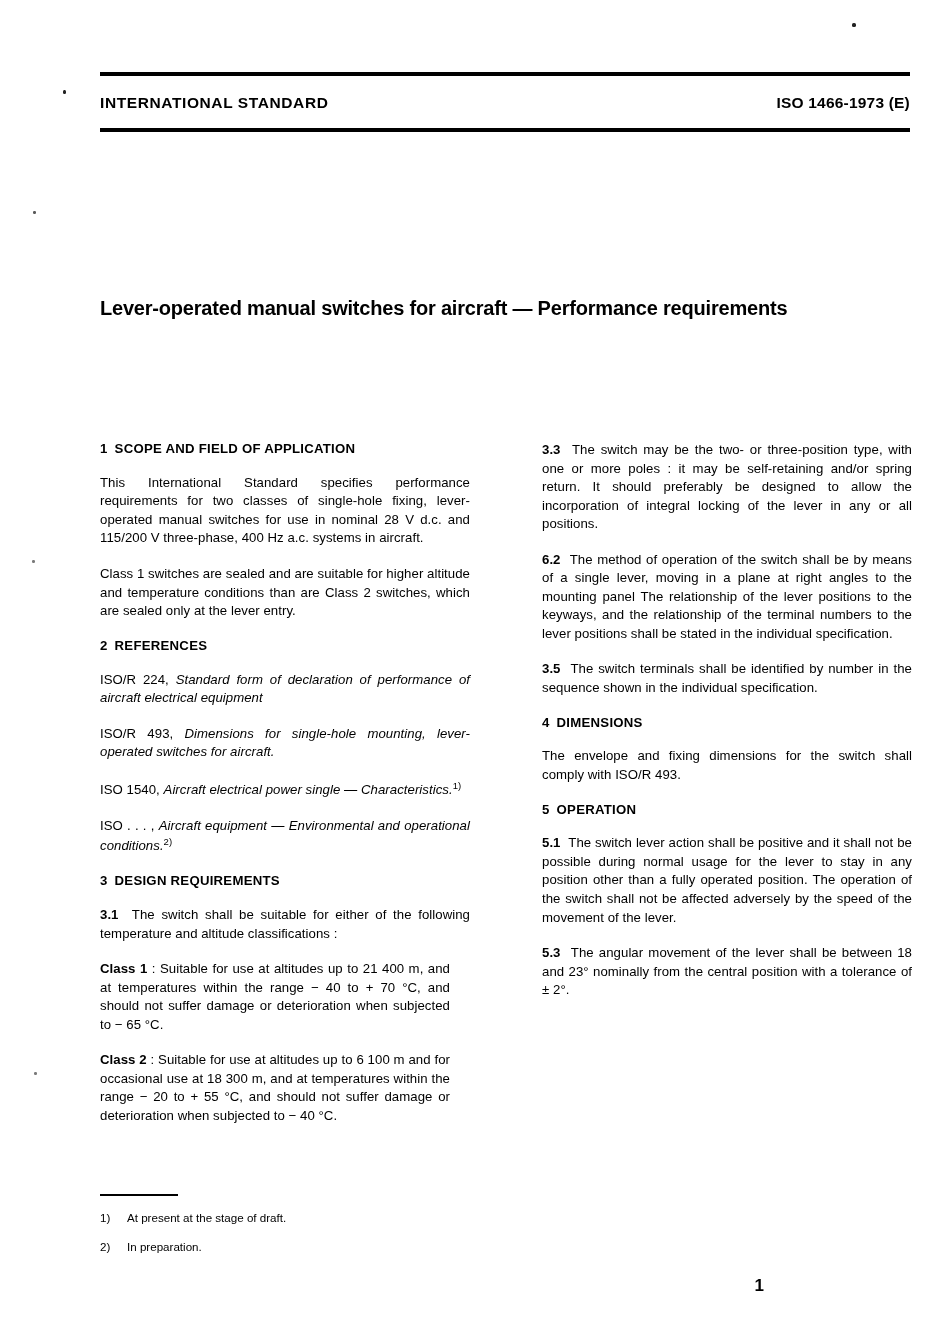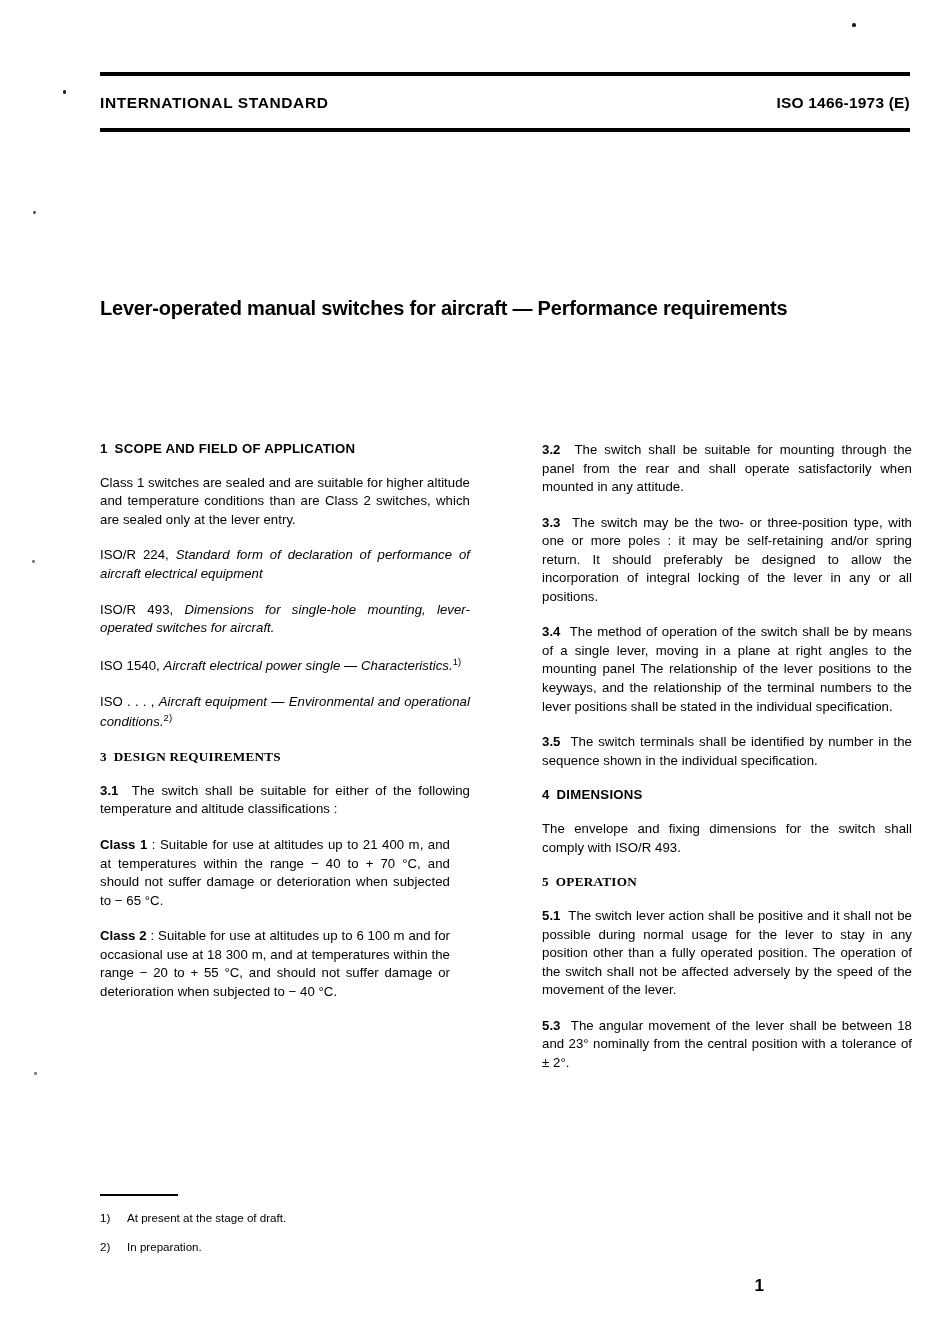--- a/index.html
+++ b/index.html
@@ -121,21 +121,21 @@
     letter-spacing: 0;
   }
 
   .indent {
     margin-left: 20px;
     width: calc(100% - 20px);
   }
 
   .gap-lg { margin-bottom: 38px; }
   .gap-xl { margin-bottom: 50px; }
-  .gap-md { margin-bottom: 25px; font-family: Liberation Serif, serif; }
+  .gap-md { margin-bottom: 25px; }
 
   
   .footnotes {
     position: absolute;
     left: 100px;
     top: 1194px;
     width: 400px;
   }
   .fn-rule {
     width: 78px;
@@ -186,22 +186,26 @@
   <h1 class="doc-title">Lever-operated manual switches for aircraft — Performance requirements</h1>
 
   <div class="columns">
 
     <div class="col">
 
       <h2 class="sec">
         <span class="num">1</span><span>SCOPE AND FIELD OF APPLICATION</span>
       </h2>
 
+      <p class="para">This International Standard specifies performance requirements for two classes of single-hole fixing, lever-operated manual switches for use in nominal 28 V d.c. and 115/200 V three-phase, 400 Hz a.c. systems in aircraft.</p>
       <p class="para gap-xl">Class 1 switches are sealed and are suitable for higher altitude and temperature conditions than are Class 2 switches, which are sealed only at the lever entry.</p>
 
+      <h2 class="sec">
+        <span class="num">2</span><span>REFERENCES</span>
+      </h2>
 
       <p class="para"><span>ISO/R 224, </span><span class="ital">Standard form of declaration of performance of aircraft electrical equipment</span></p>
 
       <p class="para"><span>ISO/R 493, </span><span class="ital">Dimensions for single-hole mounting, lever-operated switches for aircraft.</span></p>
 
       <p class="para"><span>ISO 1540, </span><span class="ital">Aircraft electrical power single — Characteristics.</span><sup class="fn">1)</sup></p>
 
       <p class="para gap-xl"><span>ISO . . . , </span><span class="ital">Aircraft equipment — Environmental and operational conditions.</span><sup class="fn">2)</sup></p>
 
       <h2 class="sec gap-md">
@@ -211,25 +215,24 @@
       <p class="para"><span class="lead">3.1</span>&nbsp;&nbsp;<span>The switch shall be suitable for either of the following temperature and altitude classifications :</span></p>
 
       <p class="para indent"><span class="lead">Class 1</span><span> : Suitable for use at altitudes up to 21 400 m, and at temperatures within the range − 40 to + 70 °C, and should not suffer damage or deterioration when subjected to − 65 °C.</span></p>
 
       <p class="para indent"><span class="lead">Class 2</span><span> : Suitable for use at altitudes up to 6 100 m and for occasional use at 18 300 m, and at temperatures within the range − 20 to + 55 °C, and should not suffer damage or deterioration when subjected to − 40 °C.</span></p>
 
     </div>
 
     <div class="col">
 
-      <p class="para"><span class="lead">3.2</span>&nbsp;&nbsp;<span>The switch shall be suitable for mounting through the panel from the rear and shall operate satisfactorily when mounted in any attitude.</span></p>
 
       <p class="para gap-lg"><span class="lead">3.3</span>&nbsp;&nbsp;<span>The switch may be the two- or three-position type, with one or more poles : it may be self-retaining and/or spring return. It should preferably be designed to allow the incorporation of integral locking of the lever in any or all positions.</span></p>
 
-      <p class="para gap-lg"><span class="lead">3.4</span>&nbsp;&nbsp;<span>The method of operation of the switch shall be by means of a single lever, moving in a plane at right angles to the mounting panel The relationship of the lever positions to the keyways, and the relationship of the terminal numbers to the lever positions shall be stated in the individual specification.</span></p>
+      <p class="para gap-lg"><span class="lead">6.2</span>&nbsp;&nbsp;<span>The method of operation of the switch shall be by means of a single lever, moving in a plane at right angles to the mounting panel The relationship of the lever positions to the keyways, and the relationship of the terminal numbers to the lever positions shall be stated in the individual specification.</span></p>
 
       <p class="para gap-lg"><span class="lead">3.5</span>&nbsp;&nbsp;<span>The switch terminals shall be identified by number in the sequence shown in the individual specification.</span></p>
 
       <h2 class="sec">
         <span class="num">4</span><span>DIMENSIONS</span>
       </h2>
 
       <p class="para gap-xl">The envelope and fixing dimensions for the switch shall comply with ISO/R 493.</p>
 
       <h2 class="sec gap-md">

